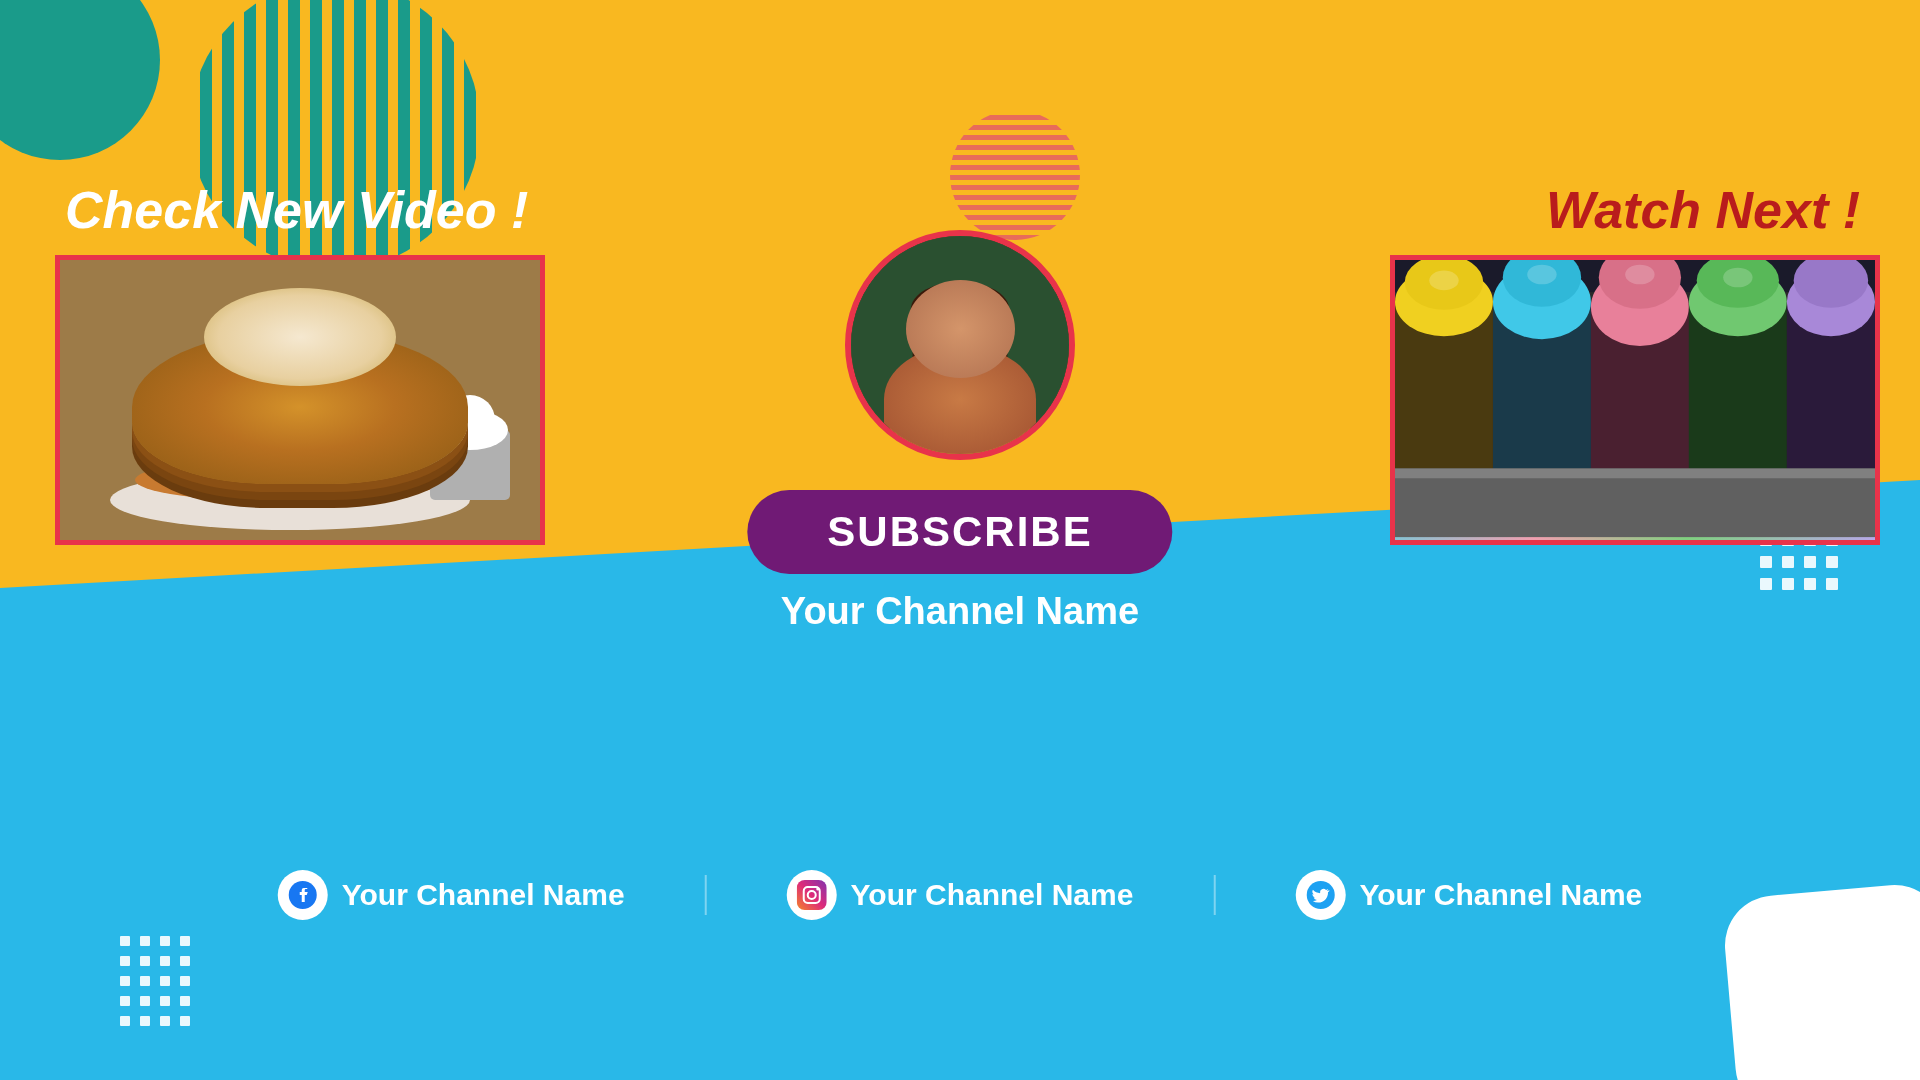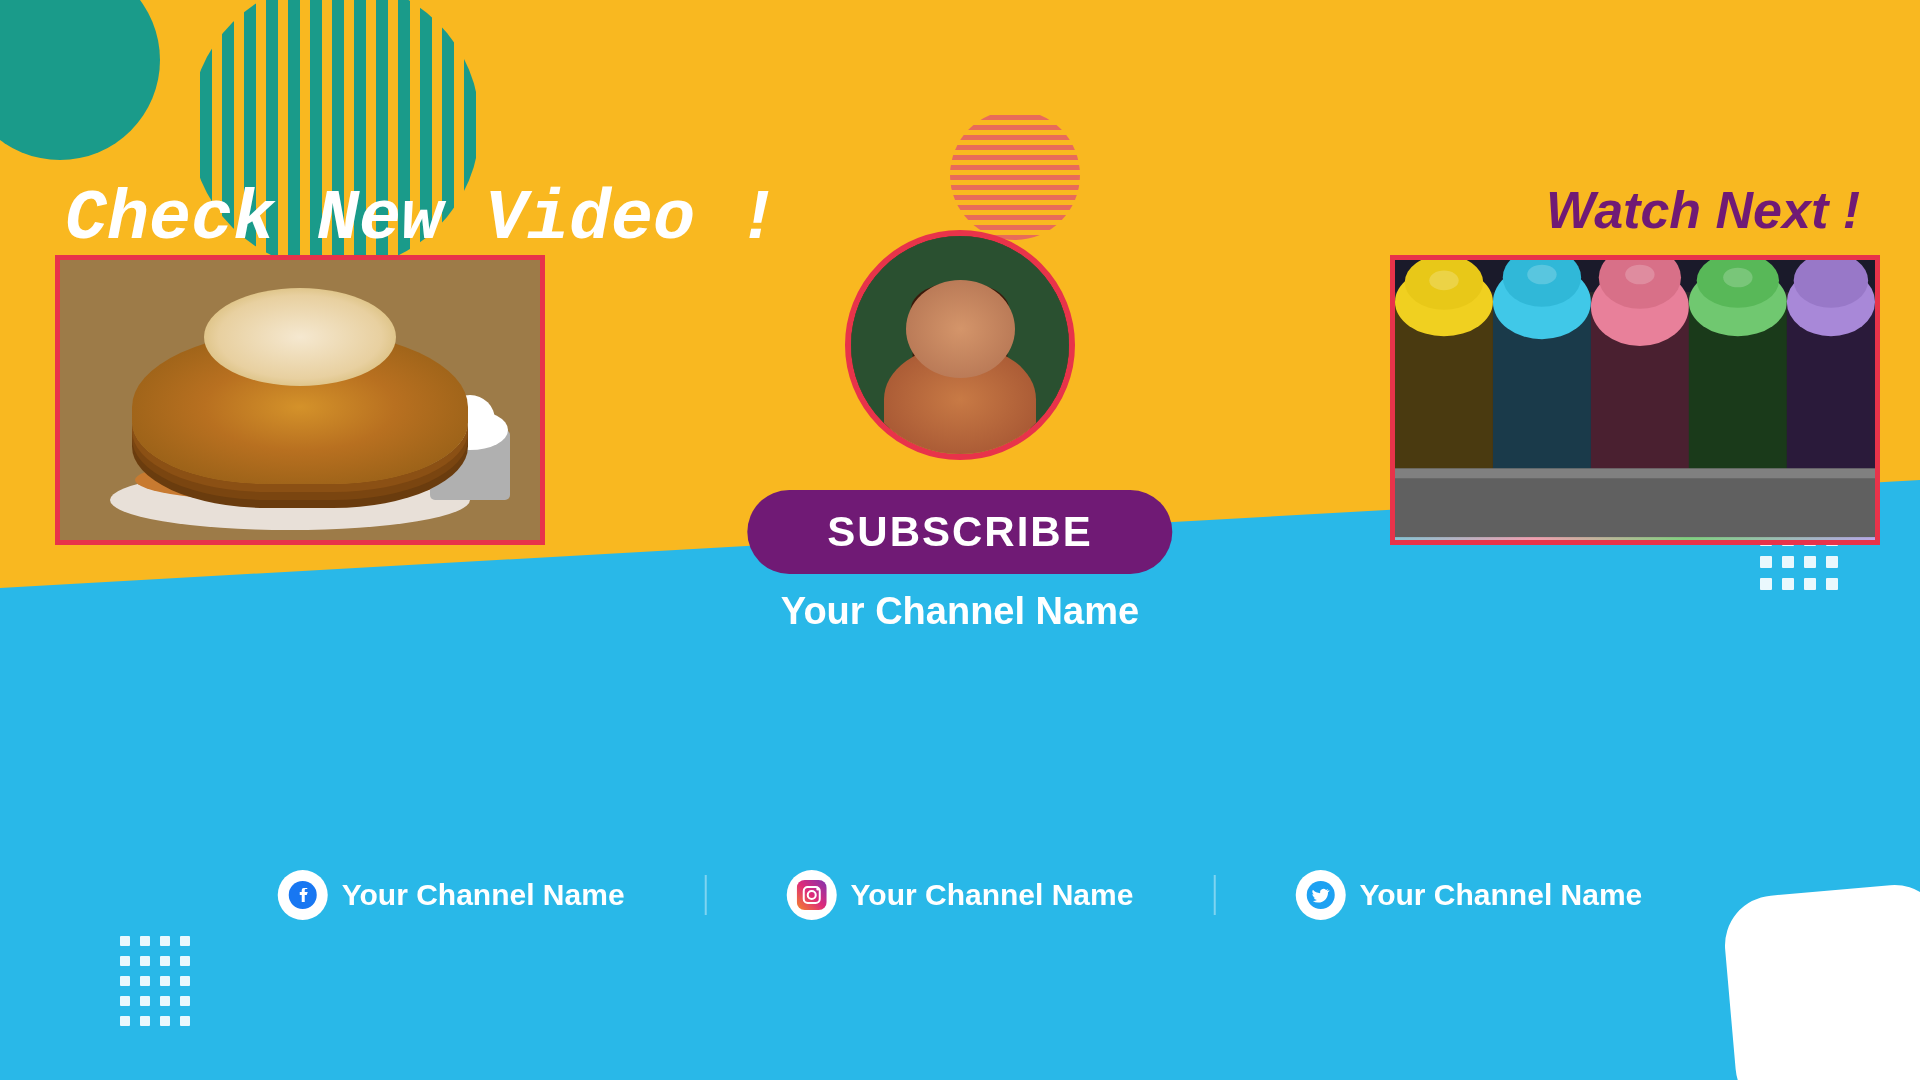--- a/index.html
+++ b/index.html
@@ -94,36 +94,35 @@
         #F9B820 5px,
         #F9B820 10px
       );
     }
 
     
     .check-new-video {
       position: absolute;
       top: 180px;
       left: 65px;
-      font-size: 70px;
+      font-size: 52px;
       font-weight: 900;
       color: white;
       z-index: 10;
       font-style: italic;
-      font-family: Liberation Mono, monospace;
     }
 
     
     .watch-next {
       position: absolute;
       top: 180px;
       right: 60px;
       font-size: 52px;
       font-weight: 900;
-      color: #701a75;
+      color: #b91c1c;
       z-index: 10;
       font-style: italic;
     }
 
     
     .left-image-container {
       position: absolute;
       top: 255px;
       left: 55px;
       width: 490px;

